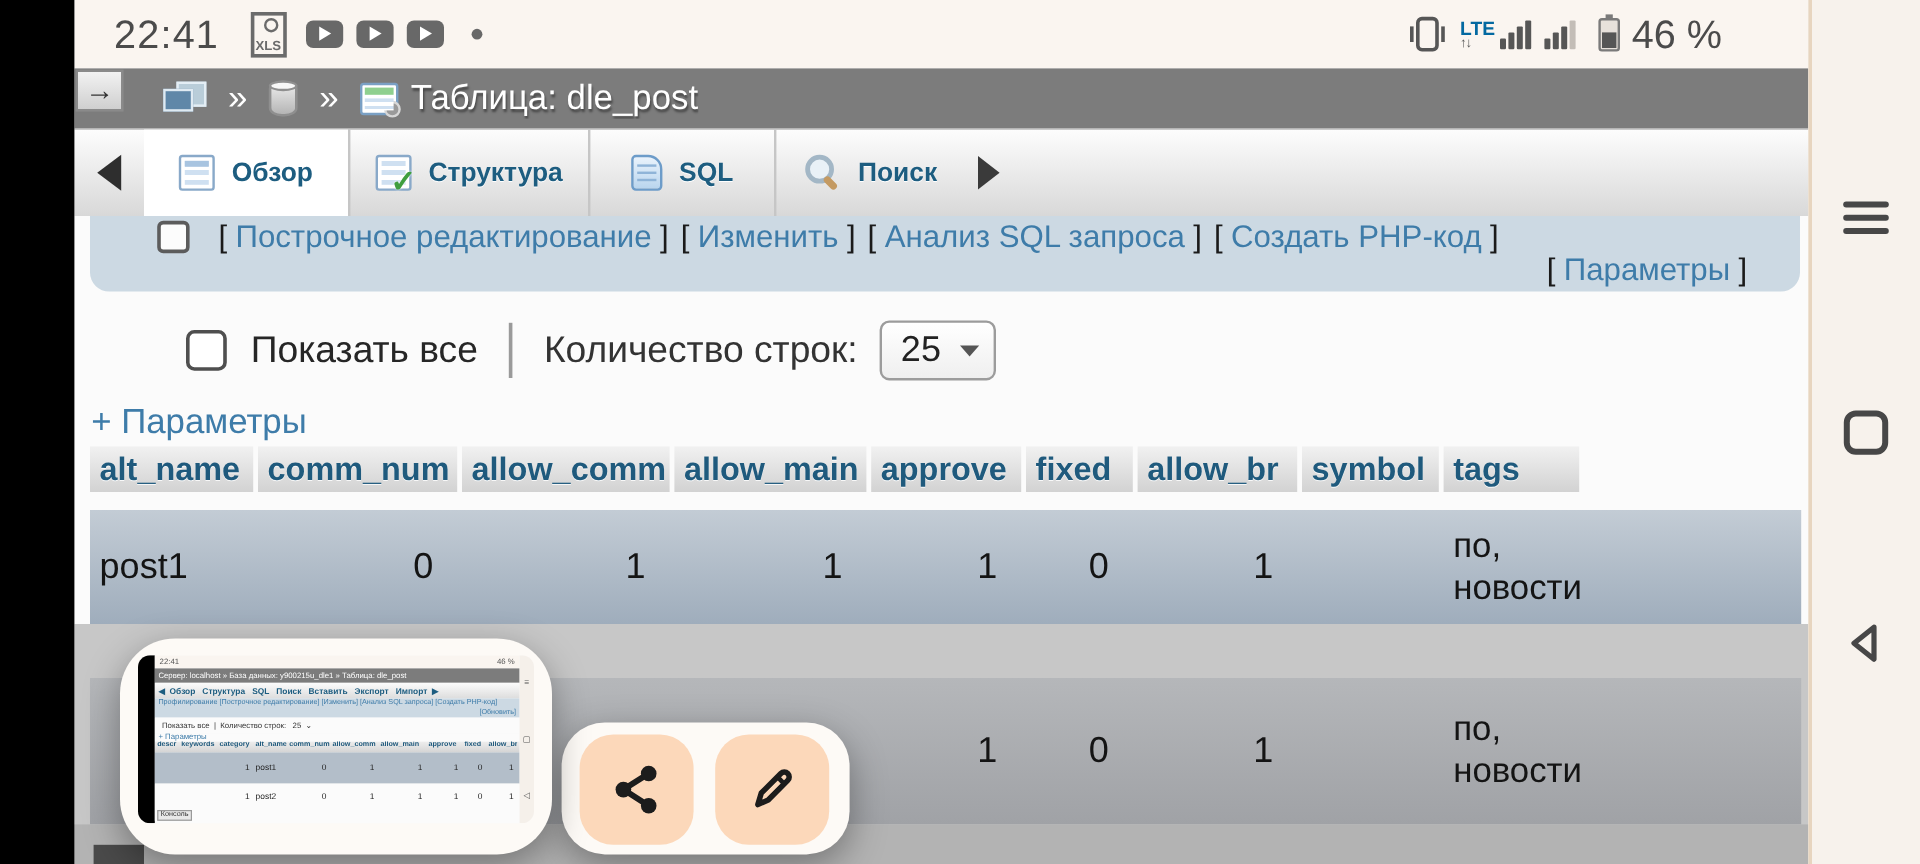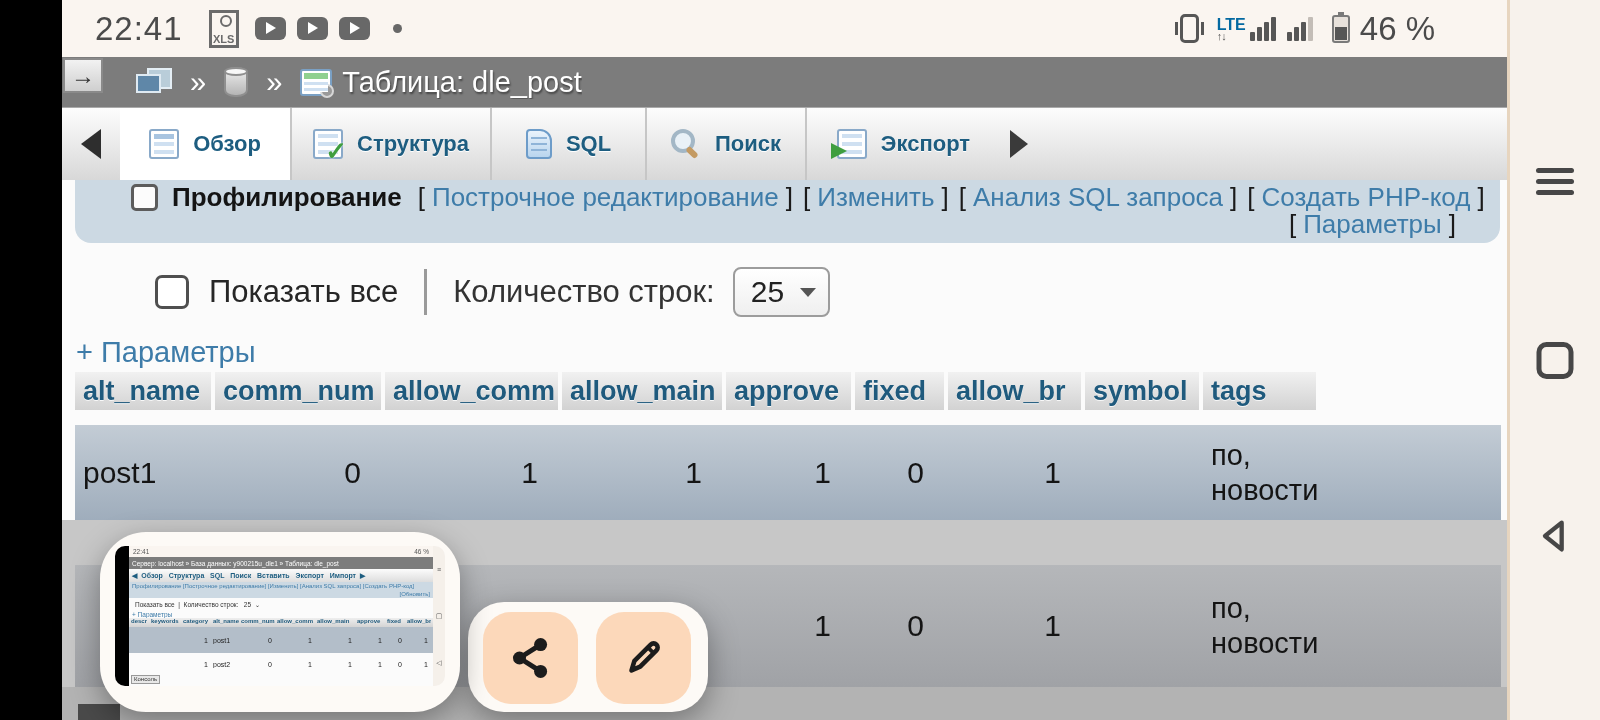--- a/index.html
+++ b/index.html
@@ -253,34 +253,27 @@
           <span class="tab-label">Структура</span>
         </div>
         <div class="tab" style="width: 155px;">
           <span class="ticon ti-sql"><i class="sub"></i></span>
           <span class="tab-label">SQL</span>
         </div>
         <div class="tab" style="width: 160px;">
           <span class="ticon ti-search"><i class="sub"></i></span>
           <span class="tab-label">Поиск</span>
         </div>
-        <div class="tab" style="width: 195px;">
-          <span class="ticon ti-export">
-            <i class="sub"></i>
-          </span>
-          <span class="tab-label">Экспорт</span>
-        </div>
       </div>
     <span class="arrow-right"></span>
   </div>
 
   <div class="actions-panel">
     <div class="ap-line1">
       <span class="checkbox"></span>
-      <span class="prof">Профилирование</span>
       <span id="action-links"><span class="br open">[</span><a class="plink" href="#">Построчное редактирование</a><span class="br">]</span><span class="br open">[</span><a class="plink" href="#">Изменить</a><span class="br">]</span><span class="br open">[</span><a class="plink" href="#">Анализ SQL запроса</a><span class="br">]</span><span class="br open">[</span><a class="plink" href="#">Создать PHP-код</a><span class="br">]</span></span>
     </div>
     <div class="ap-line2" id="refresh-link">
         <span class="br open">[ </span>
         <a class="plink" href="#">Параметры</a>
         <span class="br">]</span>
       </div>
   </div>
 
   <div class="results-controls">

